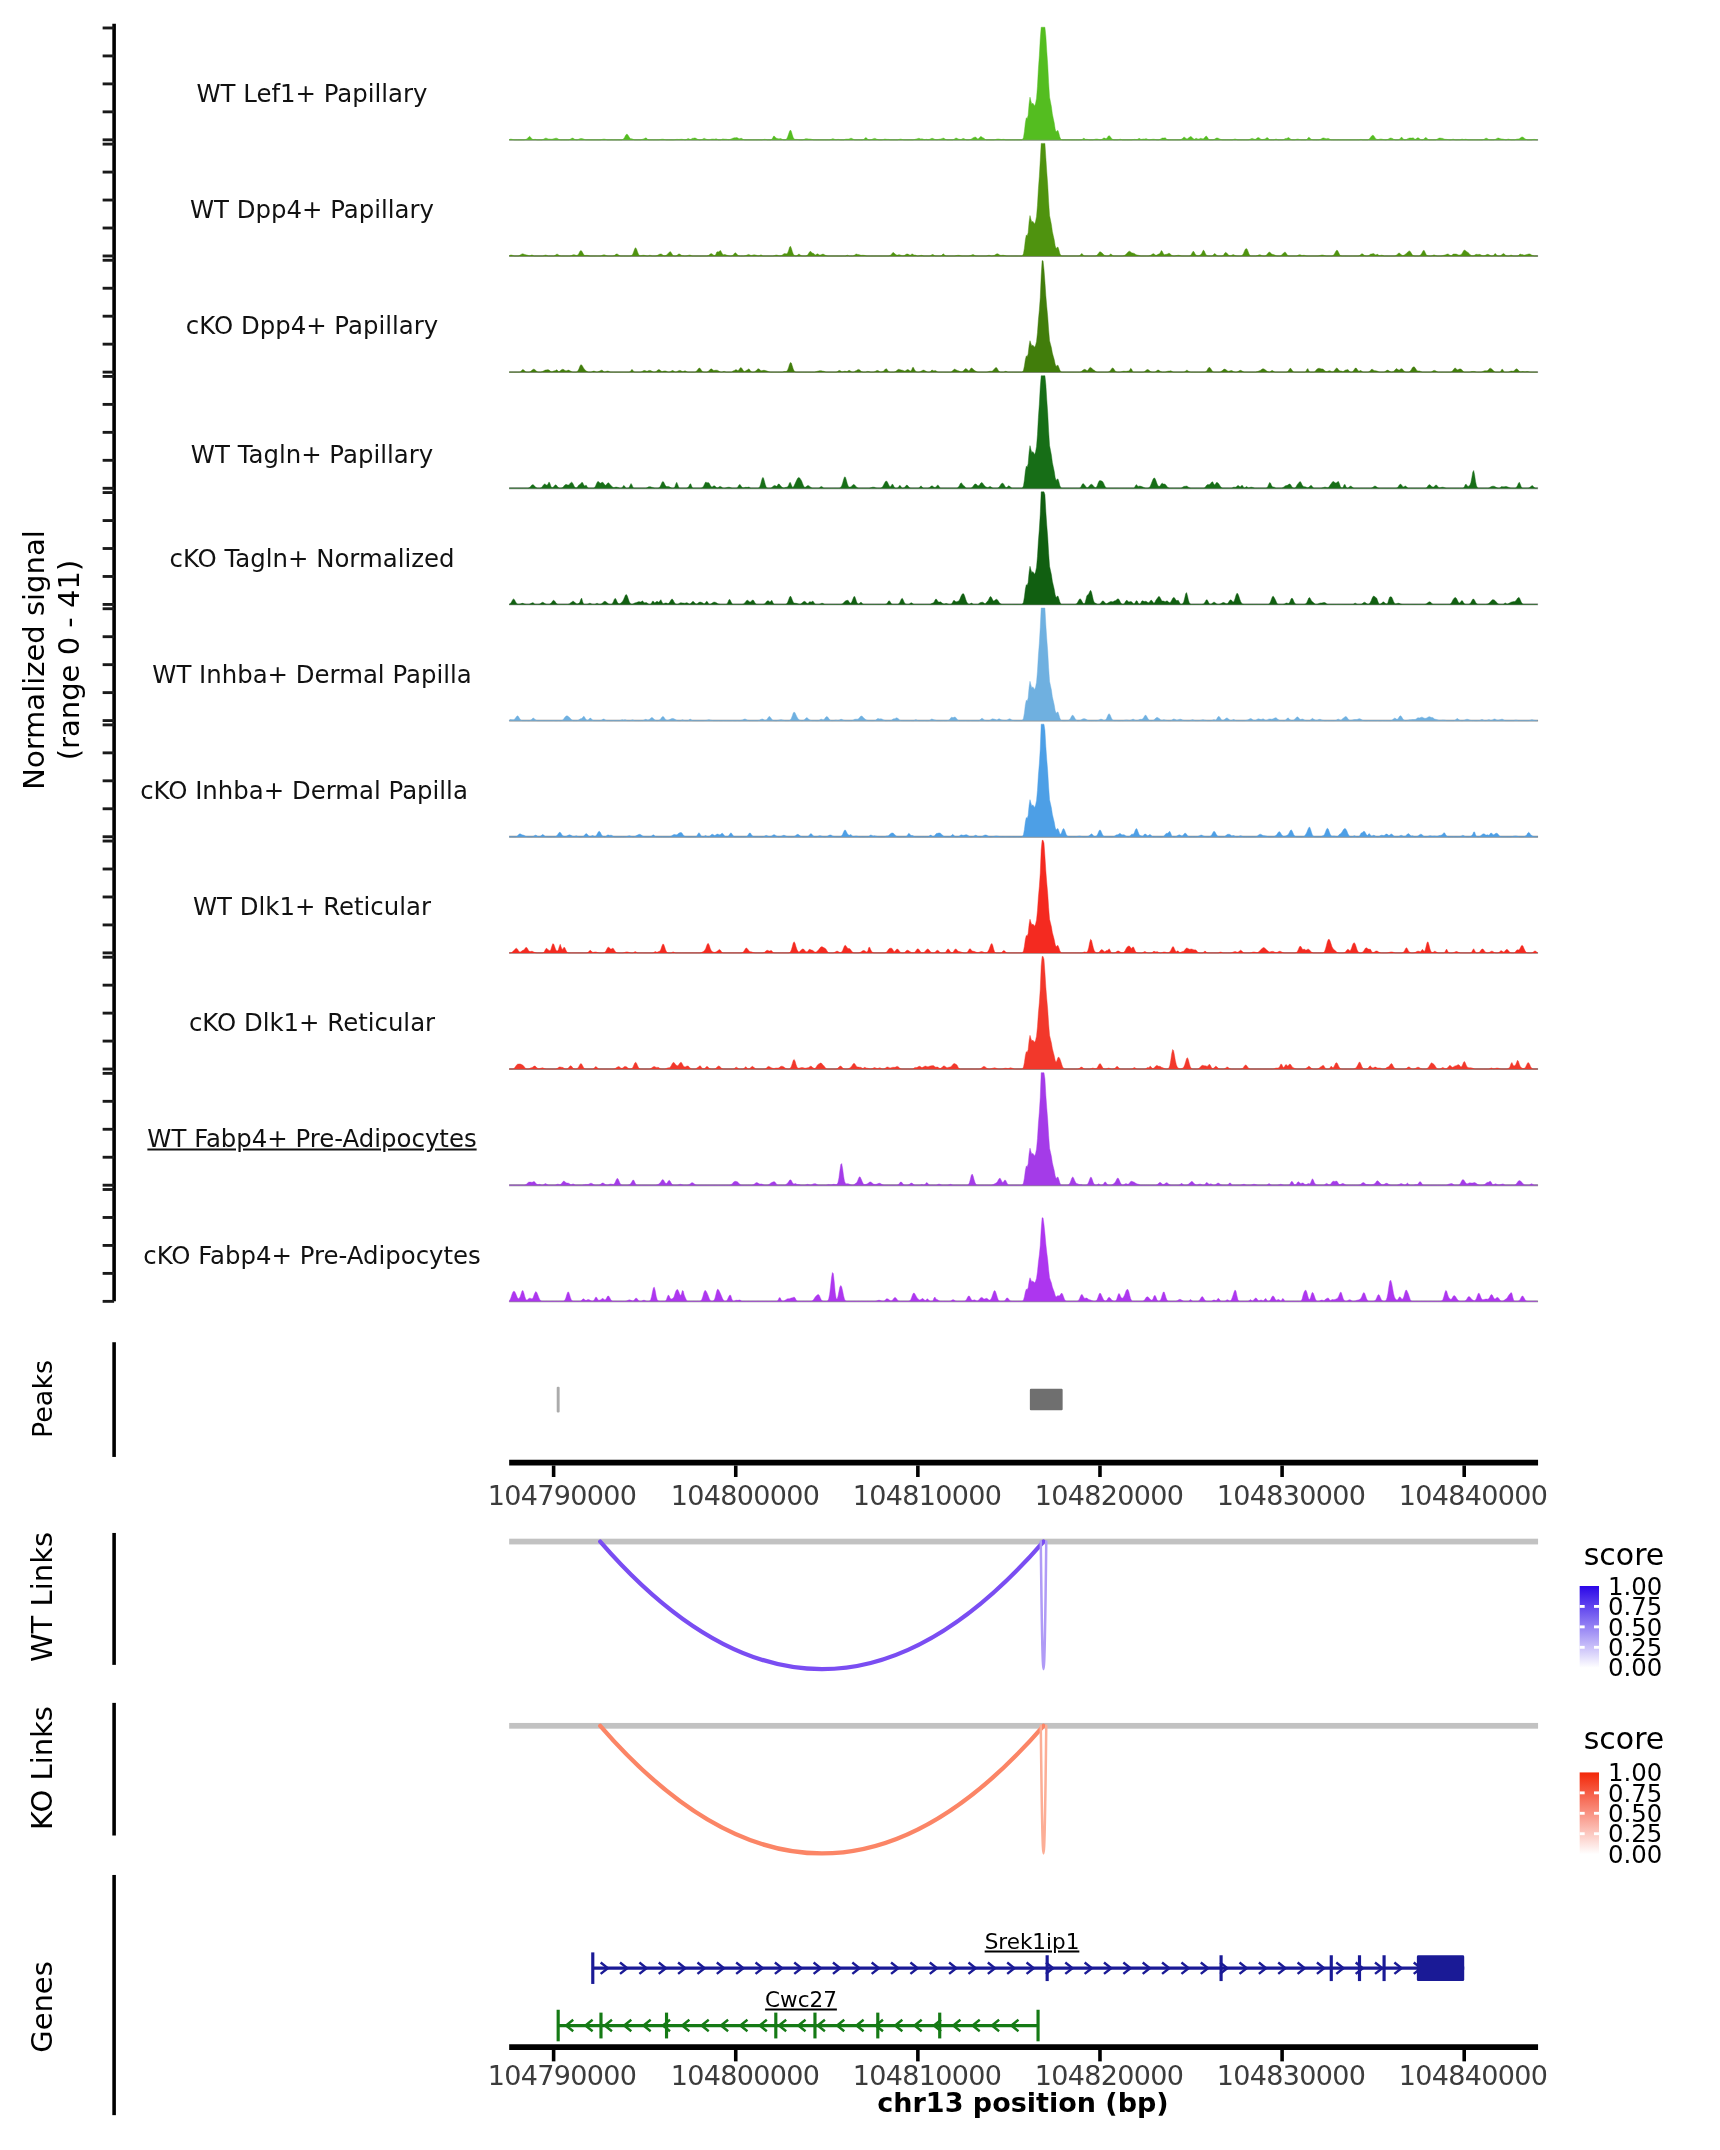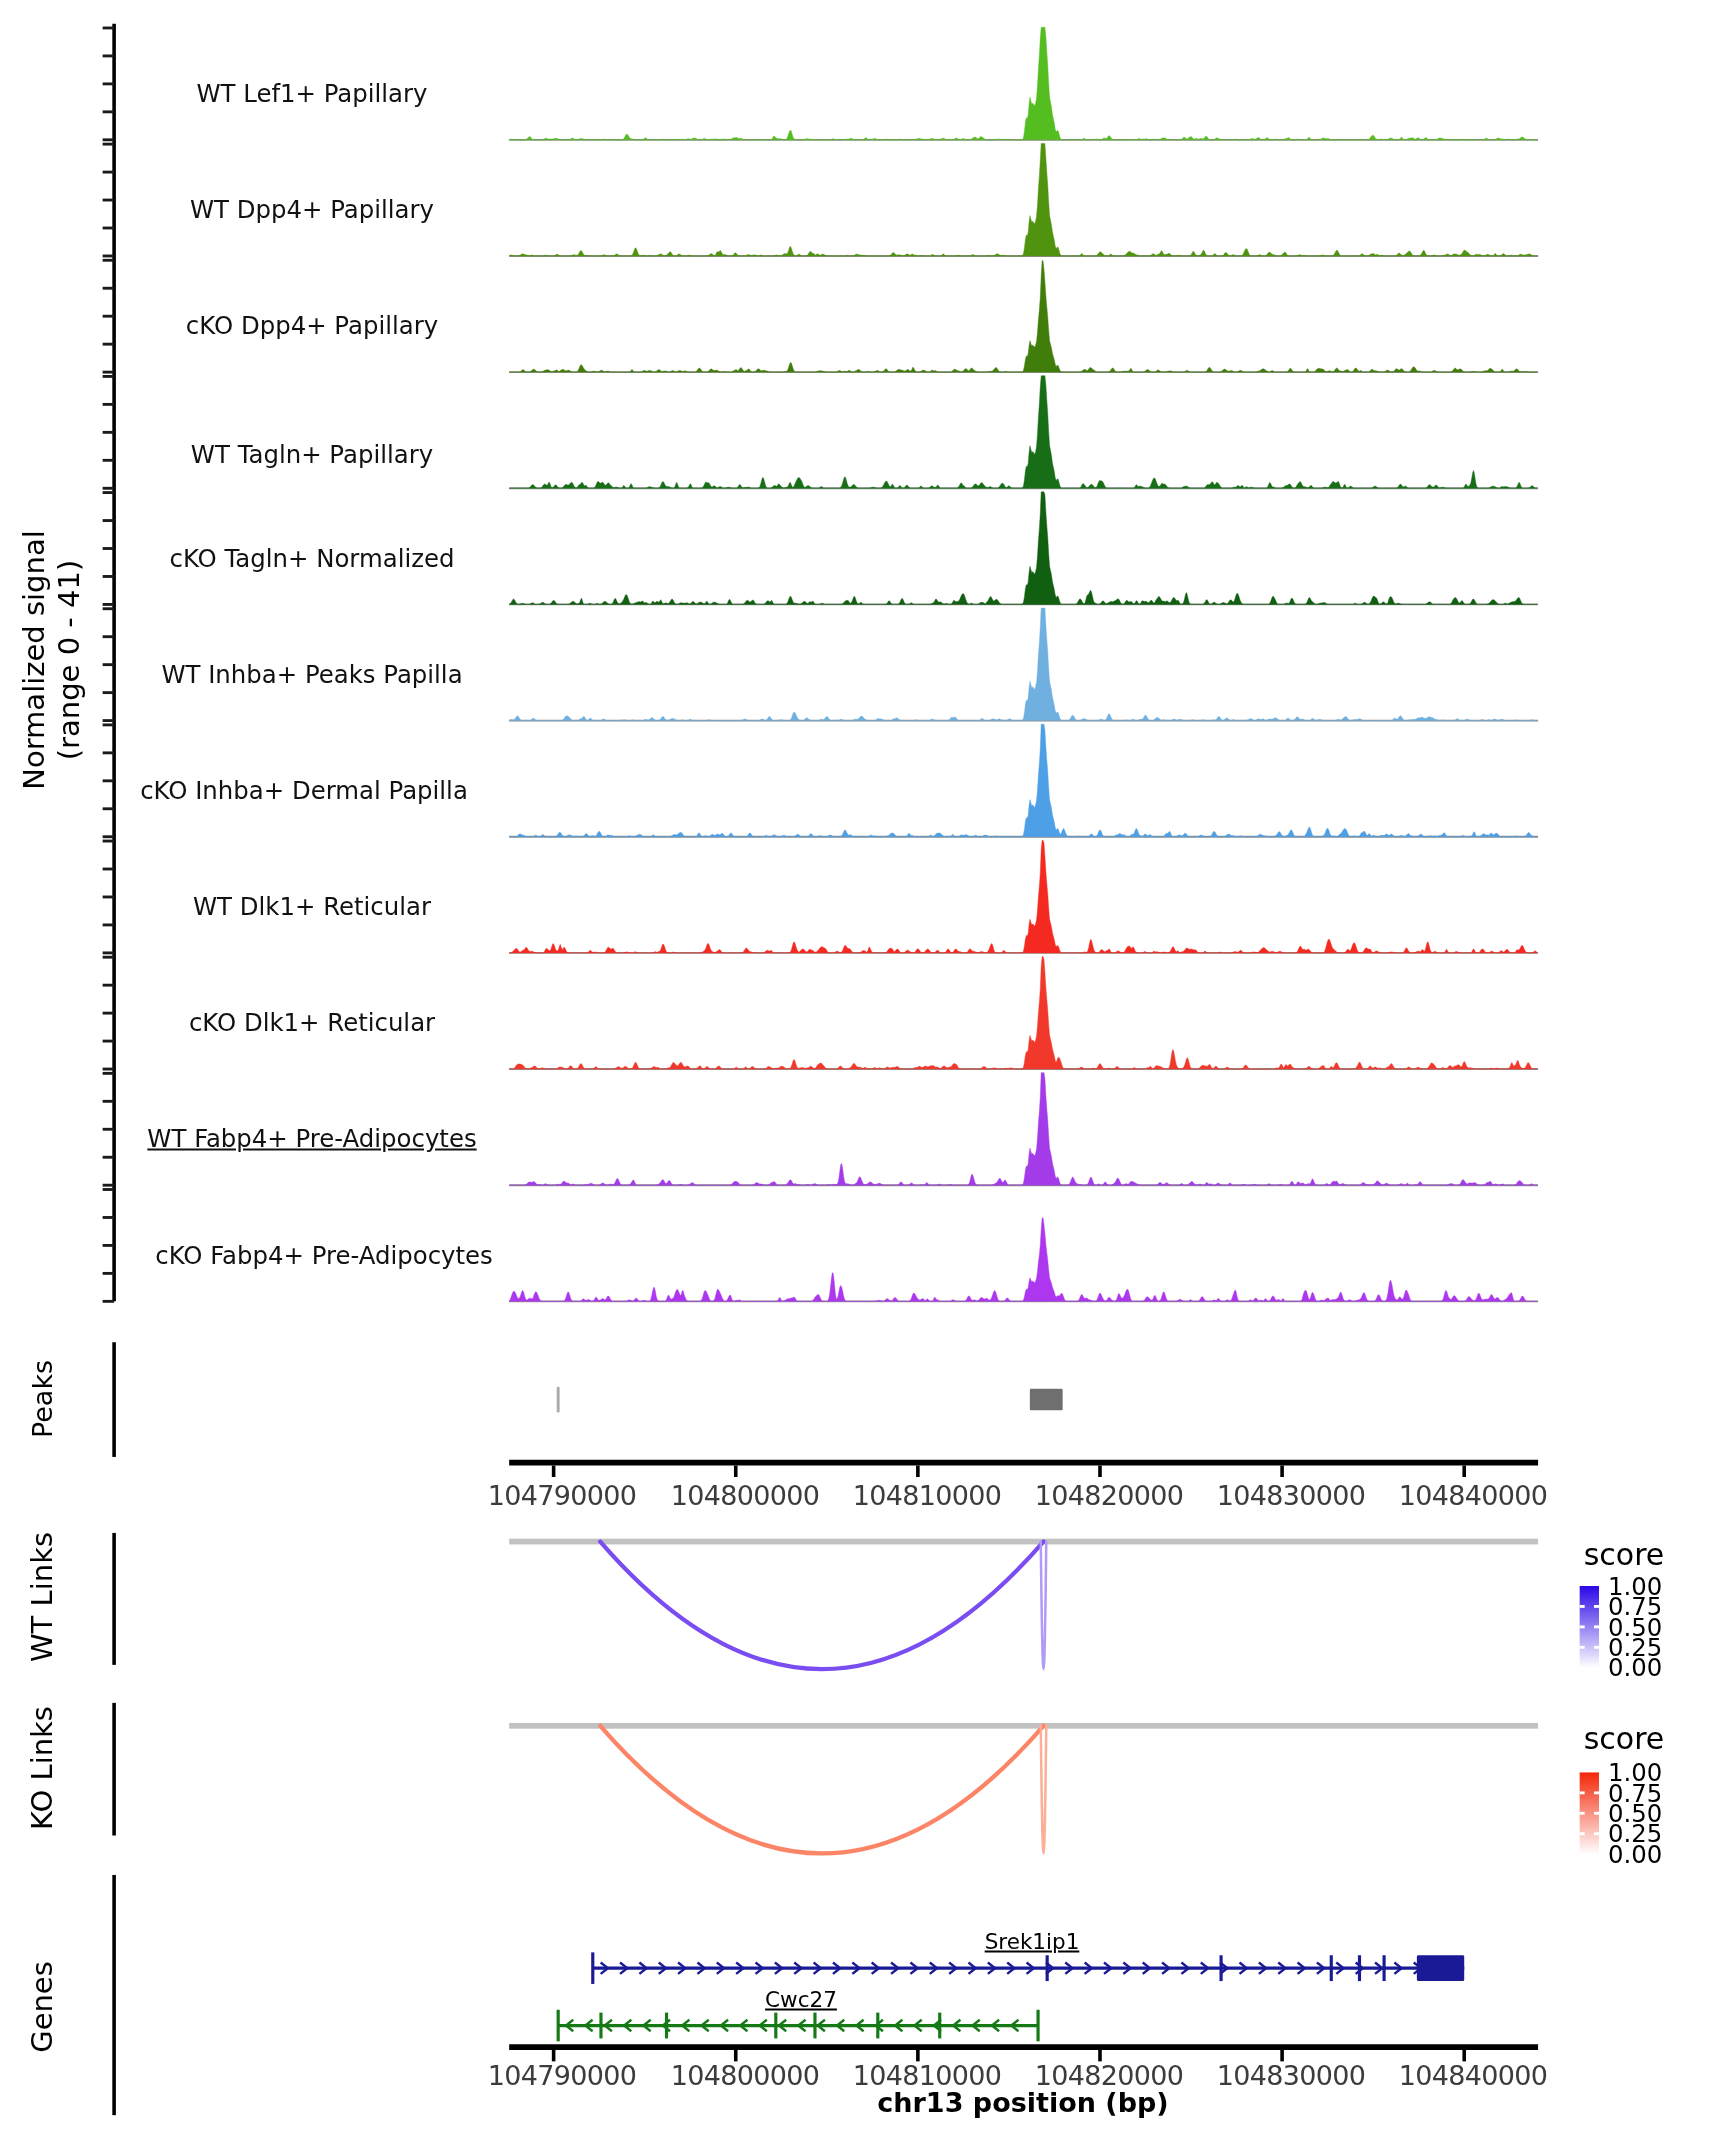--- a/index.html
+++ b/index.html
@@ -252,26 +252,26 @@
 
   <div class="lbl legend-title" style="left:1624px;top:1554px;">score</div>
   <div class="lbl legend-title" style="left:1624px;top:1738px;">score</div>
 
   <div class="lbl xaxis-title" style="left:1023px;top:2102px;">chr13 position (bp)</div>
 <div class="lbl track-label" style="left: 312px; top: 93px;">WT Lef1+ Papillary</div>
     <div class="lbl track-label" style="left: 312px; top: 209px;">WT Dpp4+ Papillary</div>
     <div class="lbl track-label" style="left: 312px; top: 325px;">cKO Dpp4+ Papillary</div>
     <div class="lbl track-label" style="left: 312px; top: 454px; text-align: right;">WT Tagln+ Papillary</div>
     <div class="lbl track-label" style="left: 312px; top: 558px;">cKO Tagln+ Normalized</div>
-    <div class="lbl track-label" style="left: 312px; top: 674px;">WT Inhba+ Peaks Papilla</div>
+    <div class="lbl track-label" style="left: 312px; top: 674px;">WT Inhba+ Dermal Papilla</div>
     <div class="lbl track-label" style="left: 304px; top: 790px;">cKO Inhba+ Dermal Papilla</div>
     <div class="lbl track-label" style="left: 312px; top: 906px;">WT Dlk1+ Reticular</div>
     <div class="lbl track-label" style="left: 312px; top: 1022px;">cKO Dlk1+ Reticular</div>
     <div class="lbl track-label" style="left: 312px; top: 1138px; text-decoration: underline;">WT Fabp4+ Pre-Adipocytes</div>
-    <div class="lbl track-label" style="left: 324px; top: 1255px;">cKO Fabp4+ Pre-Adipocytes</div>
+    <div class="lbl track-label" style="left: 312px; top: 1255px;">cKO Fabp4+ Pre-Adipocytes</div>
     <div class="lbl axis-num" style="left: 553px; top: 1495px;">104790000</div>
     <div class="lbl axis-num" style="left: 736px; top: 1495px;">104800000</div>
     <div class="lbl axis-num" style="left: 918px; top: 1495px;">104810000</div>
     <div class="lbl axis-num" style="left: 1100px; top: 1495px;">104820000</div>
     <div class="lbl axis-num" style="left: 1282px; top: 1495px;">104830000</div>
     <div class="lbl axis-num" style="left: 1464px; top: 1495px;">104840000</div>
     <div class="lbl legend-tick" style="left: 1608px; top: 1586px; transform: translate(0px, -50%);">1.00</div>
     <div class="lbl legend-tick" style="left: 1608px; top: 1606px; transform: translate(0px, -50%);">0.75</div>
     <div class="lbl legend-tick" style="left: 1608px; top: 1627px; transform: translate(0px, -50%);">0.50</div>
     <div class="lbl legend-tick" style="left: 1608px; top: 1647px; transform: translate(0px, -50%);">0.25</div>

